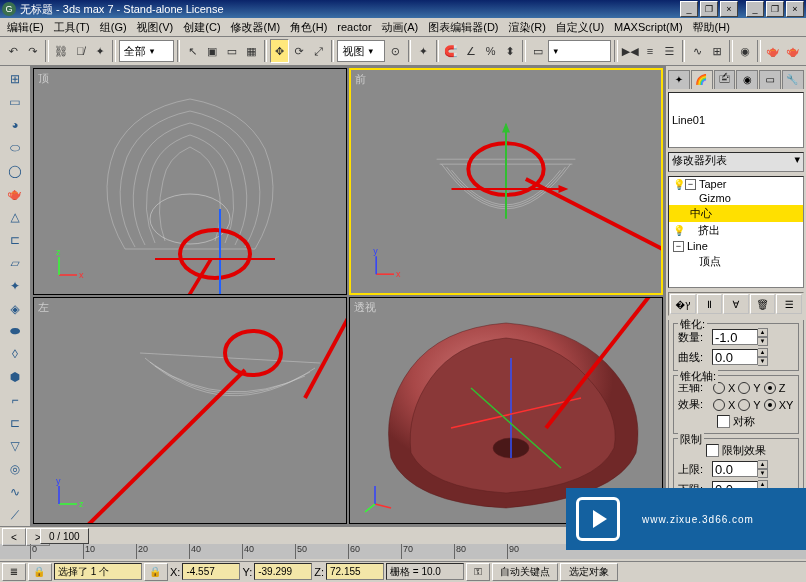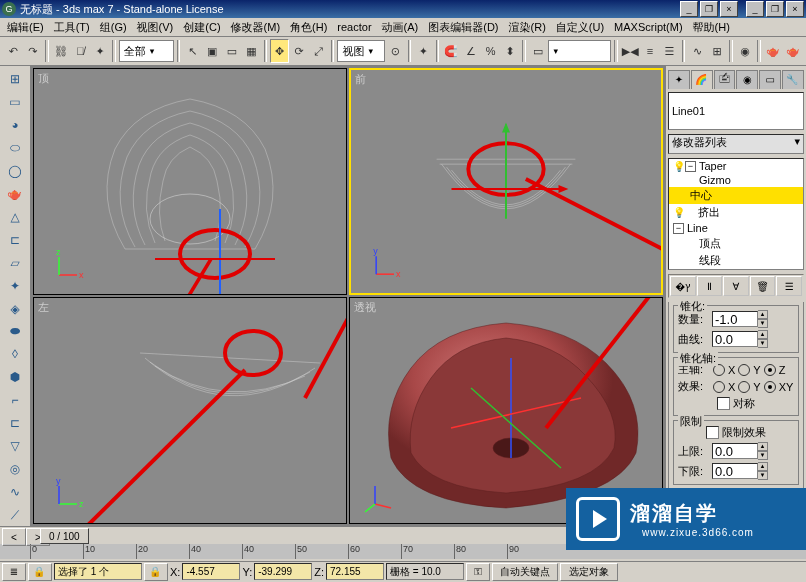--- a/index.html
+++ b/index.html
@@ -191,21 +191,21 @@
   background: #c0c0c0;
 }
 .rtab.sel {
   background: #d4d0c8;
 }
 .namebox {
   margin: 2px;
   height: 18px;
   background: #fff;
   border: 1px inset #808080;
-  padding: 9px 3px;
+  padding: 18px 3px;
   display: flex;
   align-items: center;
 }
 .modlist-drop {
   margin: 2px;
   height: 18px;
   background: #e0e0e0;
   border: 1px inset #808080;
   padding: 0 3px;
   display: flex;
@@ -718,23 +718,20 @@
           <span class="bulb">💡</span>
           <span style="width:11px"></span>
           <span>挤出</span>
         </div>
       <div class="node">
           <span class="box">−</span>
           <span>Line</span>
         </div>
       <div class="node sub">
           <span>顶点</span>
-        </div>
-      <div class="node sub">
-          <span>线段</span>
         </div>
       <div class="node sub"></div>
     </div>
     <div class="stackbtns">
       <div class="sb">�ץ</div>
       <div class="sb">Ⅱ</div>
       <div class="sb">∀</div>
       <div class="sb">🗑</div>
       <div class="sb">☰</div>
     </div>
@@ -879,16 +876,15 @@
     <div class="sbtn">⊞</div>
     <div class="sbtn">✋</div>
     <div class="sbtn">⟳</div>
     <div class="sbtn">⛶</div>
   </div>
 </div>
 
 <div class="watermark">
   <div class="play"></div>
   <div class="txt">
-    <span class="big">溜溜自学</span>
     <span class="sm">www.zixue.3d66.com</span>
   </div>
 </div>
 
 </body></html>

